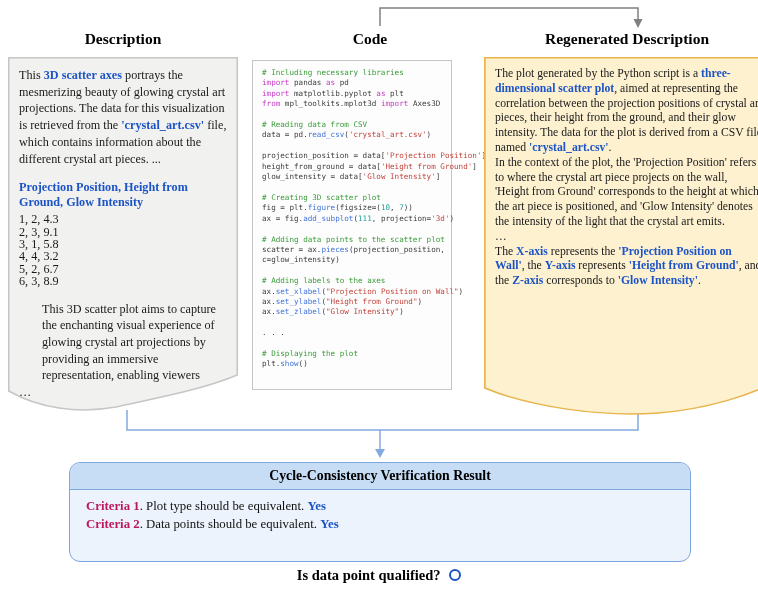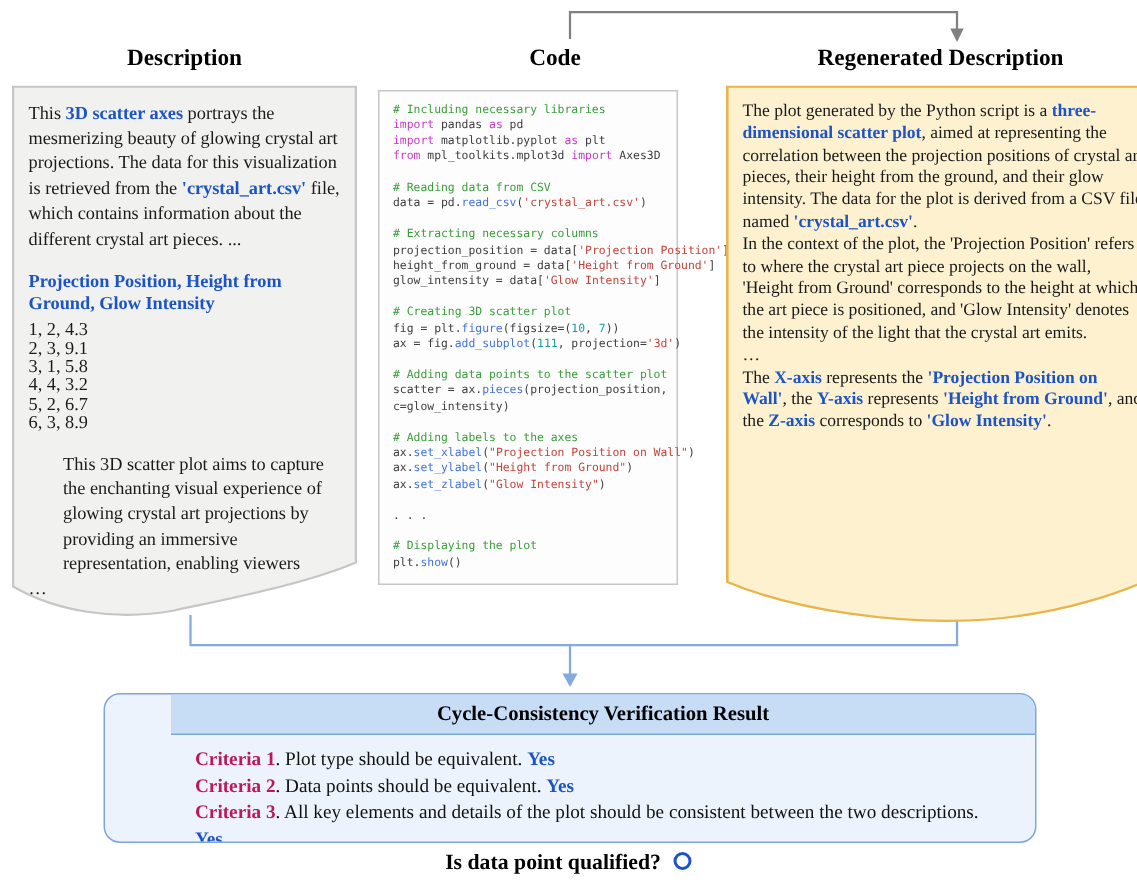--- a/index.html
+++ b/index.html
@@ -56,21 +56,21 @@
               font-size:7.6px;line-height:10.4px;color:var(--code-plain);}
   .code-block .rich-line{white-space:pre;}
   .cm{color:var(--code-comment);}
   .kw{color:var(--code-keyword);}
   .fn{color:var(--code-function);}
   .st{color:var(--code-string);}
   .nu{color:var(--code-number);}
 
   .cycle-box{position:absolute;left:69px;top:462px;width:622px;height:100px;box-sizing:border-box;
              border:1.5px solid var(--cycle-border);border-radius:11px;background:var(--cycle-body-fill);
-             overflow:hidden;padding-left:44px;}
+             overflow:hidden;}
   .cycle-header{height:26px;background:var(--cycle-header-fill);border-bottom:1.5px solid var(--cycle-border);
                 display:flex;align-items:center;justify-content:center;
                 font-weight:bold;font-size:13.8px;color:#000;}
   .cycle-body{padding:8px 16px 0 16px;font-size:12.8px;line-height:17.5px;color:#111;}
 
   .footer-q{position:absolute;left:0;top:567px;width:758px;text-align:center;
             font-weight:bold;font-size:14.5px;color:#000;}
   .qualified-circle{display:inline-block;width:8px;height:8px;border:2.6px solid var(--accent-blue);
                     border-radius:50%;margin-left:5px;vertical-align:-1px;}
 </style>
@@ -112,21 +112,20 @@
   <div class="panel panel-code">
     <div class="code-block">
         <div class="rich-line"><span class="cm"># Including necessary libraries</span></div>
         <div class="rich-line"><span class="kw">import</span><span> pandas </span><span class="kw">as</span><span> pd</span></div>
         <div class="rich-line"><span class="kw">import</span><span> matplotlib.pyplot </span><span class="kw">as</span><span> plt</span></div>
         <div class="rich-line"><span class="kw">from</span><span> mpl_toolkits.mplot3d </span><span class="kw">import</span><span> Axes3D</span></div>
         <div class="rich-line">&nbsp;</div>
         <div class="rich-line"><span class="cm"># Reading data from CSV</span></div>
         <div class="rich-line"><span>data = pd.</span><span class="fn">read_csv</span><span>(</span><span class="st">'crystal_art.csv'</span><span>)</span></div>
         <div class="rich-line">&nbsp;</div>
-        <div class="rich-line"><span class="cm"># Extracting necessary columns</span></div>
         <div class="rich-line"><span>projection_position = data[</span><span class="st">'Projection Position'</span><span>]</span></div>
         <div class="rich-line"><span>height_from_ground = data[</span><span class="st">'Height from Ground'</span><span>]</span></div>
         <div class="rich-line"><span>glow_intensity = data[</span><span class="st">'Glow Intensity'</span><span>]</span></div>
         <div class="rich-line">&nbsp;</div>
         <div class="rich-line"><span class="cm"># Creating 3D scatter plot</span></div>
         <div class="rich-line"><span>fig = plt.</span><span class="fn">figure</span><span>(figsize=(</span><span class="nu">10</span><span>, </span><span class="nu">7</span><span>))</span></div>
         <div class="rich-line"><span>ax = fig.</span><span class="fn">add_subplot</span><span>(</span><span class="nu">111</span><span>, projection=</span><span class="st">'3d'</span><span>)</span></div>
         <div class="rich-line">&nbsp;</div>
         <div class="rich-line"><span class="cm"># Adding data points to the scatter plot</span></div>
         <div class="rich-line"><span>scatter = ax.</span><span class="fn">pieces</span><span>(projection_position,</span></div>
@@ -154,21 +153,20 @@
         <div class="rich-line"><span>…</span></div>
         <div class="rich-line"><span>The </span><span class="hl">X-axis</span><span> represents the </span><span class="hl">'Projection Position on Wall'</span><span>, the </span><span class="hl">Y-axis</span><span> represents </span><span class="hl">'Height from Ground'</span><span>, and the </span><span class="hl">Z-axis</span><span> corresponds to </span><span class="hl">'Glow Intensity'</span><span>.</span></div>
       </div>
   </div>
 
   <div class="cycle-box">
     <div class="cycle-header">Cycle-Consistency Verification Result</div>
     <div class="cycle-body">
       <div><span class="b">Criteria 1</span><span>. Plot type should be equivalent. </span><span class="hl">Yes</span></div>
       <div><span class="b">Criteria 2</span><span>. Data points should be equivalent. </span><span class="hl">Yes</span></div>
-      <div><span class="b">Criteria 3</span><span>. All key elements and details of the plot should be consistent between the two descriptions. </span><span class="hl">Yes</span></div>
     </div>
   </div>
 
   <div class="footer-q">
     <span>Is data point qualified?</span>
     <span class="qualified-circle"></span>
   </div>
 
 </div>
 

